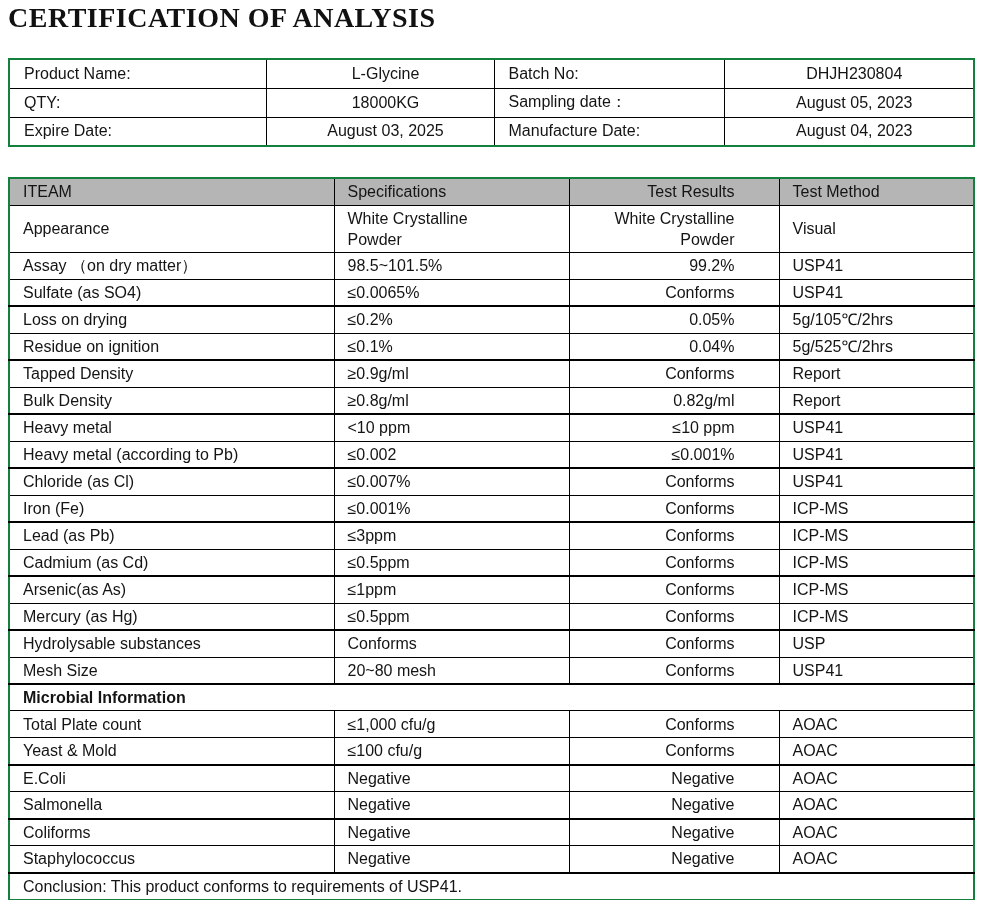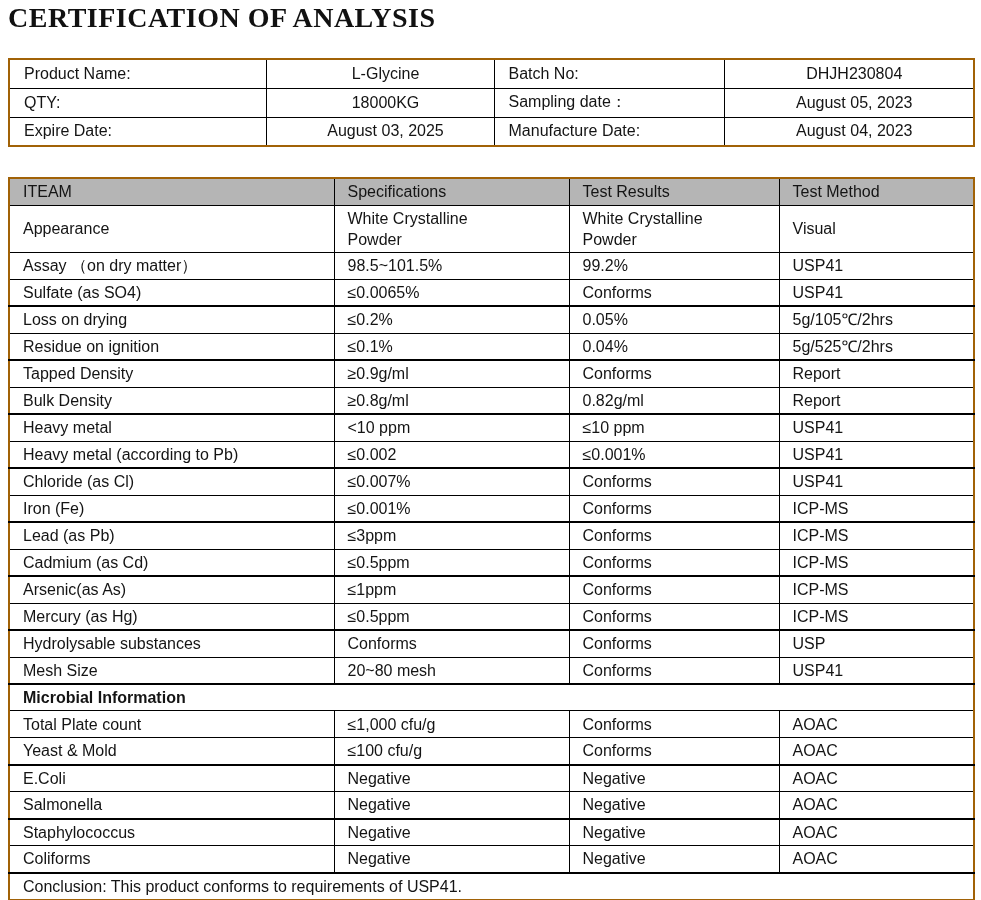--- a/index.html
+++ b/index.html
@@ -17,21 +17,21 @@
     font-size: 28px;
     letter-spacing: 0.5px;
     text-align: left;
     margin-top: 2px;
     color: #111111;
   }
   table {
     border-collapse: collapse;
     table-layout: fixed;
     width: 965px;
-    border: 2px solid #a16207;
+    border: 2px solid #15803d;
   }
   td {
     border: 1px solid #000;
     font-size: 16px;
     font-weight: normal;
     text-align: left;
     vertical-align: middle;
     overflow: hidden;
     white-space: normal;
   }
@@ -44,21 +44,21 @@
   .results-table td {
     height: 27px;
     padding: 2px 8px 2px 13px;
     line-height: 21px;
   }
   .results-table thead td {
     background: #b5b5b5;
     height: 27px;
   }
   .results-table td:nth-child(2) { padding-right: 60px; }
-  .results-table td:nth-child(3) { padding-right: 44px; }
+  .results-table td:nth-child(3) { padding-right: 44px; text-align: right; }
   .results-table td.span-all { }
   
   .main-body tr:nth-child(2n+3) td { border-bottom-width: 2px; }
   .micro-body tr:nth-child(2n) td { border-bottom-width: 2px; }
   .section-row td { font-weight: bold; height: 26px; }
   .conclusion-row td { height: 24px; }
 </style>
 </head>
 <body>
 
@@ -238,27 +238,27 @@
         <td>Negative</td>
         <td>AOAC</td>
       </tr>
       <tr>
         <td>Salmonella</td>
         <td>Negative</td>
         <td>Negative</td>
         <td>AOAC</td>
       </tr>
       <tr>
+        <td>Coliforms</td>
+        <td>Negative</td>
+        <td>Negative</td>
+        <td>AOAC</td>
+      </tr>
+      <tr>
         <td>Staphylococcus</td>
-        <td>Negative</td>
-        <td>Negative</td>
-        <td>AOAC</td>
-      </tr>
-      <tr>
-        <td>Coliforms</td>
         <td>Negative</td>
         <td>Negative</td>
         <td>AOAC</td>
       </tr>
     </tbody>
     <tbody>
       <tr class="conclusion-row">
         <td class="span-all" colspan="4">Conclusion: This product conforms to requirements of USP41.</td>
       </tr>
     </tbody>

